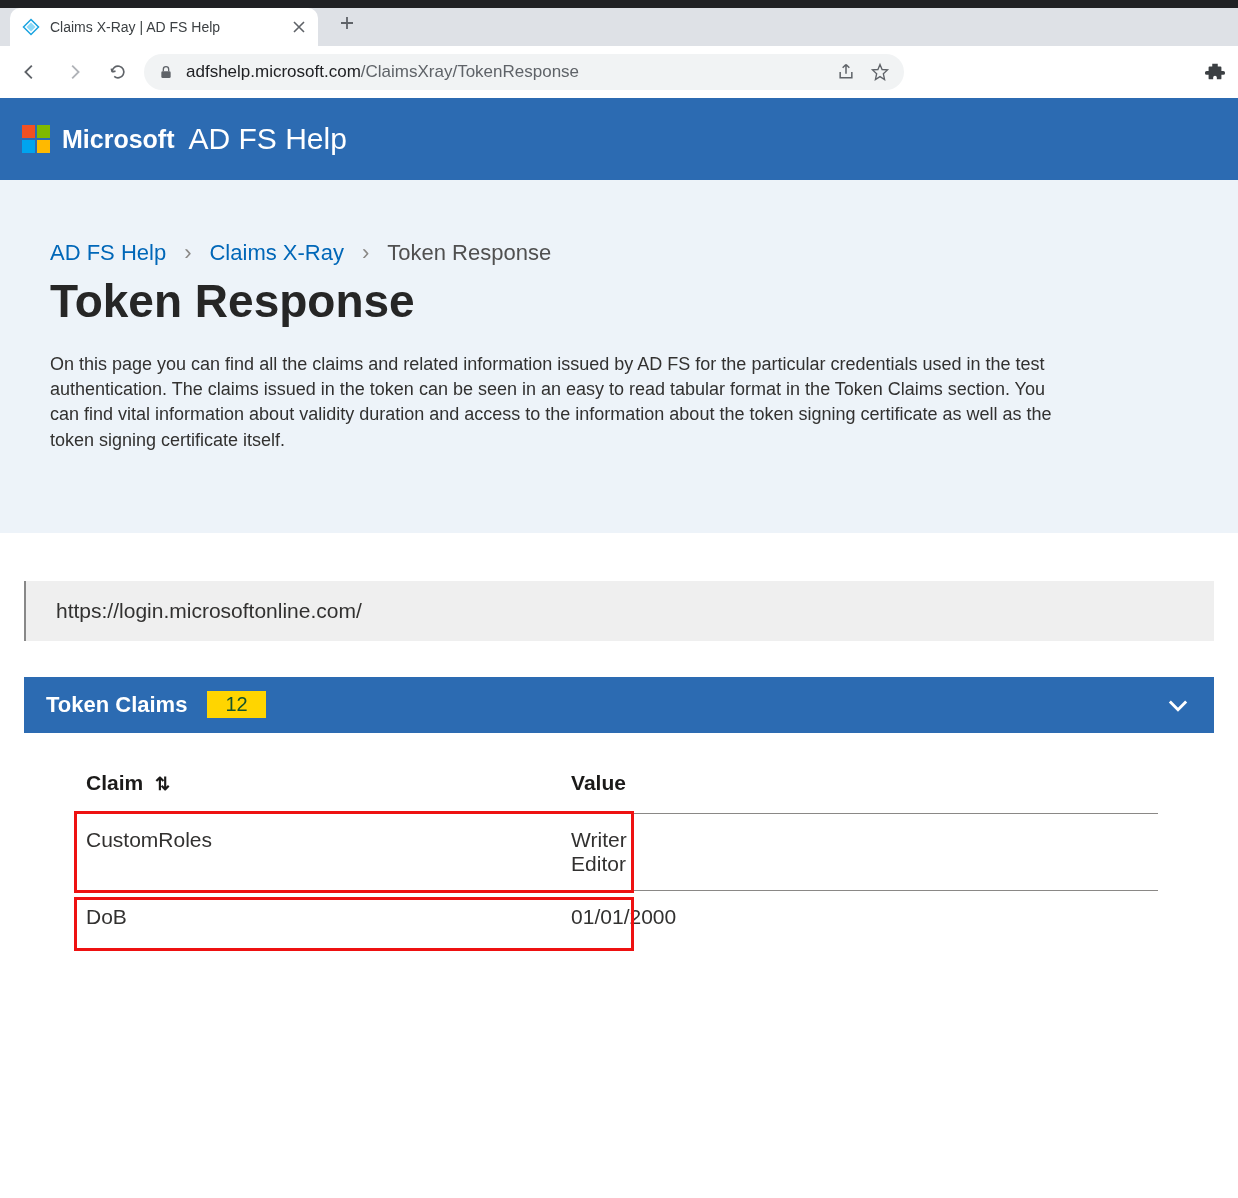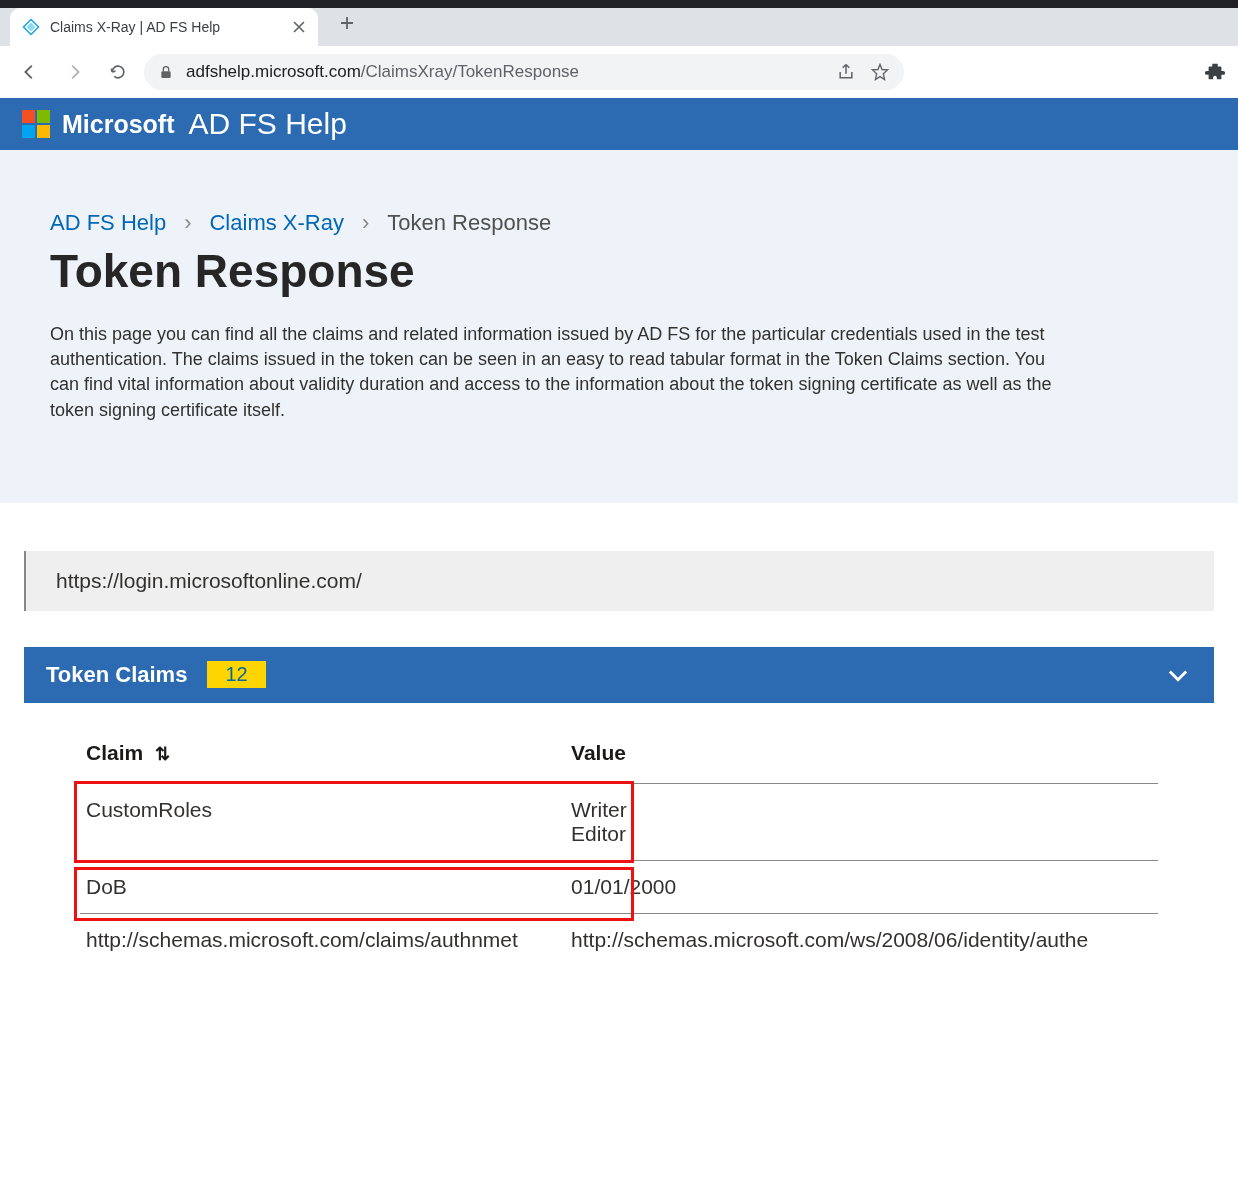--- a/index.html
+++ b/index.html
@@ -16,40 +16,40 @@
   .nav-btn { width:36px; height:36px; display:flex; align-items:center; justify-content:center; color:#5f6368; border-radius:50%; }
   .nav-btn.disabled { color:#b0b3b8; }
   .omnibox { flex:1; max-width:760px; height:36px; background:#f1f3f4; border-radius:18px; display:flex; align-items:center; padding:0 14px; color:#5f6368; font-size:17px; }
   .omnibox .lock { width:16px; height:16px; margin-right:12px; color:#5f6368; }
   .omnibox .url { flex:1; color:#202124; white-space:nowrap; overflow:hidden; }
   .omnibox .url .host { color:#202124; }
   .omnibox .url .path { color:#5f6368; }
   .omnibox .action { width:20px; height:20px; margin-left:14px; color:#5f6368; }
   .ext-icon { width:22px; height:22px; color:#3c4043; margin-left:auto; }
   
-  .ms-header { background:#2c6bb2; color:#fff; height:52px; display:flex; align-items:center; padding:0 22px; font-size:27px; font-weight:400; }
+  .ms-header { background:#2c6bb2; color:#fff; height:82px; display:flex; align-items:center; padding:0 22px; font-size:27px; font-weight:400; }
   .ms-logo { width:28px; height:28px; margin-right:12px; display:grid; grid-template-columns:1fr 1fr; grid-template-rows:1fr 1fr; gap:2px; }
   .ms-logo div:nth-child(1){background:#f25022;} .ms-logo div:nth-child(2){background:#7fba00;} .ms-logo div:nth-child(3){background:#00a4ef;} .ms-logo div:nth-child(4){background:#ffb900;}
   .brand-text { font-weight:600; font-size:25px; margin-right:14px; }
   .app-text { font-weight:300; font-size:30px; }
   
   .hero { background:#edf3f9; padding:60px 50px 80px; }
   .breadcrumb { font-size:22px; color:#323130; display:flex; align-items:center; gap:18px; margin-bottom:8px;}
   .breadcrumb a { color:#0067b8; text-decoration:none; }
   .breadcrumb .sep { color:#8a8886; }
   .breadcrumb .current { color:#505050; }
   h1.page-title { font-size:46px; font-weight:600; color:#262626; margin-bottom:24px; }
   .hero p { font-size:18px; line-height:1.4; color:#323130; max-width:1020px; }
   
   .content { padding:48px 24px 20px; }
   .section-label { font-size:22px; font-weight:600; margin-bottom:10px; color:#1b1a19; }
   .referrer-box { background:#efefef; border-left:2px solid #888; padding:18px 30px; font-size:21px; color:#323130; margin-bottom:36px; }
   
   .accordion-header { background:#2c6bb2; color:#fff; display:flex; align-items:center; padding:14px 22px; font-size:22px; font-weight:600; }
-  .accordion-header .count-badge { background:#ffd500; color:#0369a1; font-size:20px; font-weight:400; padding:2px 18px; margin-left:20px; }
+  .accordion-header .count-badge { background:#ffd500; color:#14532d; font-size:20px; font-weight:400; padding:2px 18px; margin-left:20px; }
   .accordion-header .chev { margin-left:auto; }
   .claims-table { padding:28px 56px 0; }
   .claims-table table { width:100%; border-collapse:collapse; font-size:21px; }
   .claims-table th { text-align:left; font-weight:600; padding:10px 6px 18px; color:#1b1a19; }
   .claims-table th .sort { font-size:18px; margin-left:6px; }
   .claims-table td { padding:14px 6px; vertical-align:top; border-top:1px solid #8a8886; color:#323130; }
   .claims-table td .line { display:block; }
   .claims-table .truncated td { border-top:1px solid #8a8886; white-space:nowrap; overflow:hidden; }
   .hl-box { position:absolute; border:3px solid #e11; pointer-events:none; }
   svg { display:block; }
@@ -183,26 +183,20 @@
                 <span class="line">Writer</span>
                 <span class="line">Editor</span>
               </td>
             </tr>
             <tr>
               <td>DoB</td>
               <td>
                 <span class="line">01/01/2000</span>
               </td>
             </tr>
-            <tr class="truncated">
-              <td>http://schemas.microsoft.com/claims/authnmet</td>
-              <td>
-                <span class="line">http://schemas.microsoft.com/ws/2008/06/identity/authe</span>
-              </td>
-            </tr>
           </tbody>
       </table>
 
       <div class="hl-box" style="left:-6px; top:50px; width:560px; height:82px;"></div>
       <div class="hl-box" style="left:-6px; top:136px; width:560px; height:54px;"></div>
     </div>
   </div>
 </div>
 
 </body></html>

